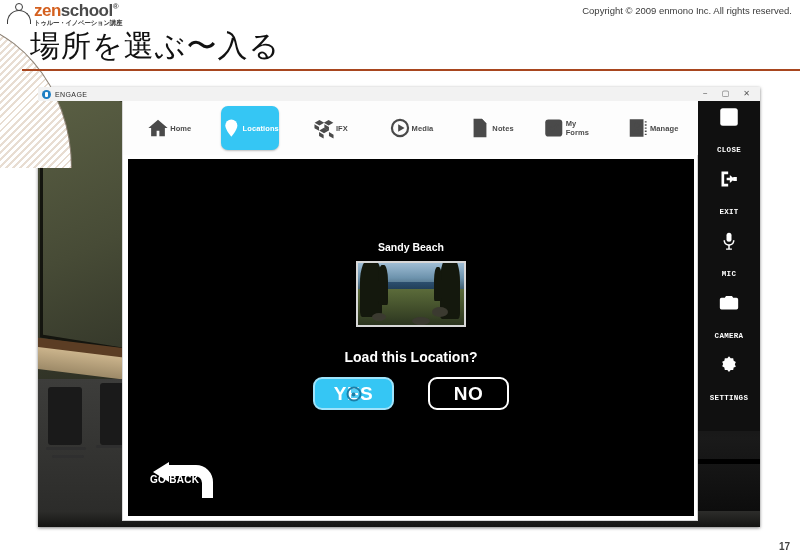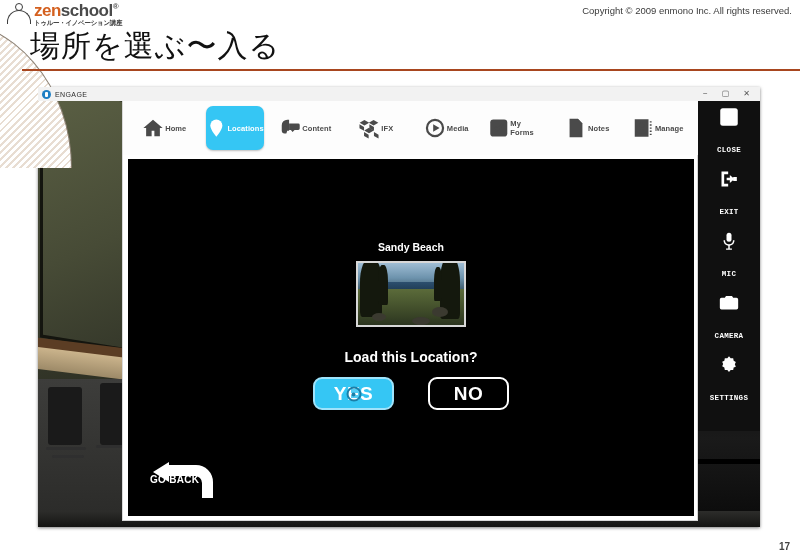--- a/index.html
+++ b/index.html
@@ -337,27 +337,20 @@
         </div>
 
         <div class="nav-item active">
           <svg class="nav-ico" viewBox="0 0 24 24">
             <path d="M12 2a7 7 0 0 0-7 7c0 5 7 13 7 13s7-8 7-13a7 7 0 0 0-7-7z"></path>
             <circle cx="12" cy="9" r="2.6" fill="#35c6f4"></circle>
           </svg>
           <span class="nav-label">Locations</span>
         </div>
 
-        <div class="nav-item">
-          <svg class="nav-ico" viewBox="0 0 24 24">
-            <path d="M9 3a6 6 0 0 0-6 6v6c0 1.6 1.2 3 3 3h2l1-3h2V3z"></path>
-            <path d="M11 7h10a1.6 1.6 0 0 1 1.6 1.6v4A1.6 1.6 0 0 1 21 14.2h-4l-2.2 2.2L13 14.2h-2z"></path>
-          </svg>
-          <span class="nav-label">Content</span>
-        </div>
 
         <div class="nav-item">
           <svg class="nav-ico" viewBox="0 0 24 24">
             <path d="M7 3.2 1.8 6.2 7 9.2l5.2-3zM17 3.2l-5.2 3 5.2 3 5.2-3z"></path>
             <path d="M1.6 8v4.2l5 2.9v-4.2zM12.4 8v4.2l5 2.9V10.9z"></path>
             <path d="M12 11.6 6.8 14.6 12 17.6l5.2-3zM6.6 16.4v4.2l5 2.9v-4.2zM17.4 16.4v4.2l5 2.9v-4.2z"></path>
           </svg>
           <span class="nav-label">IFX</span>
         </div>
 
@@ -365,32 +358,32 @@
           <svg class="nav-ico" viewBox="0 0 24 24">
             <path d="M12 2a10 10 0 1 0 0 20 10 10 0 0 0 0-20zm0 2.4a7.6 7.6 0 1 1 0 15.2 7.6 7.6 0 0 1 0-15.2z"></path>
             <polygon points="10,8 17,12 10,16"></polygon>
           </svg>
           <span class="nav-label">Media</span>
         </div>
 
 
         <div class="nav-item">
           <svg class="nav-ico" viewBox="0 0 24 24">
+            <path d="M5 2h9l5 5v15H5z"></path>
+            <path d="M14 2v5h5z" fill="#fdfdfd"></path>
+          </svg>
+          <span class="nav-label">Notes</span>
+        </div>
+
+        <div class="nav-item">
+          <svg class="nav-ico" viewBox="0 0 24 24">
             <rect x="2.5" y="2.5" width="19" height="19" rx="3.5"></rect>
             <path d="M7 12.4 10.4 16 17.4 8.6l-1.9-1.9-5.1 5.4-1.6-1.6z" fill="#fff"></path>
           </svg>
           <span class="nav-label">My Forms</span>
-        </div>
-
-        <div class="nav-item">
-          <svg class="nav-ico" viewBox="0 0 24 24">
-            <path d="M5 2h9l5 5v15H5z"></path>
-            <path d="M14 2v5h5z" fill="#fdfdfd"></path>
-          </svg>
-          <span class="nav-label">Notes</span>
         </div>
 
         <div class="nav-item">
           <svg class="nav-ico" viewBox="0 0 24 24">
             <path d="M3 2.5h15v19H3zM19.4 4.6h2v1.5h-2zM19.4 8h2v1.5h-2zM19.4 11.4h2v1.5h-2zM19.4 14.8h2v1.5h-2zM19.4 18.2h2v1.5h-2z"></path>
             <circle cx="10.5" cy="9" r="2.8" fill="#fdfdfd"></circle>
             <path d="M5.6 18.4c0-2.7 2.2-4.4 4.9-4.4s4.9 1.7 4.9 4.4z" fill="#fdfdfd"></path>
           </svg>
           <span class="nav-label">Manage</span>
         </div>

